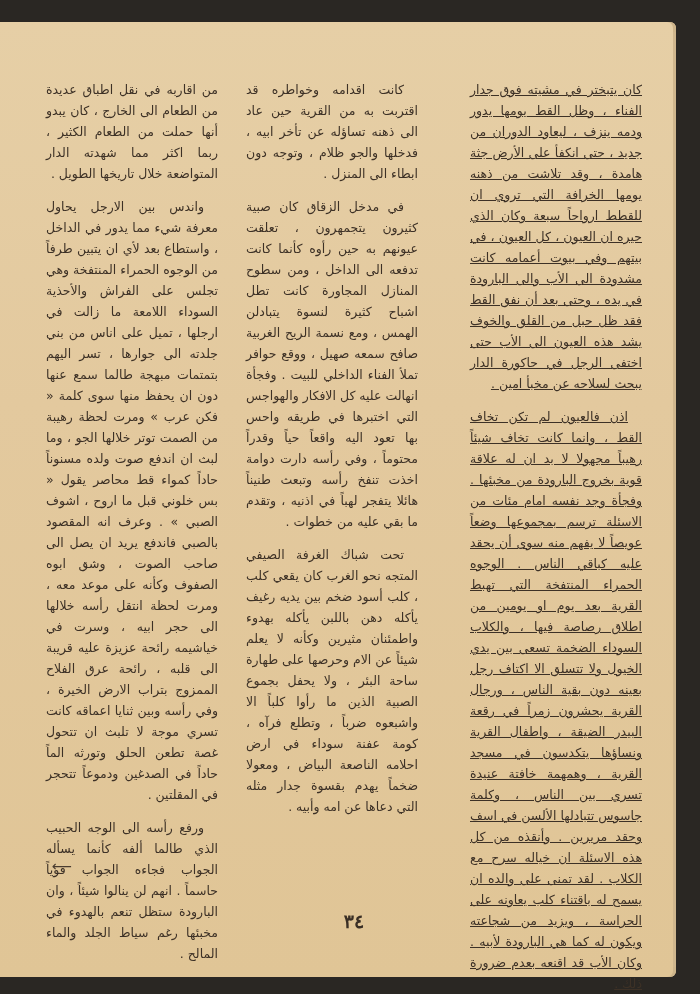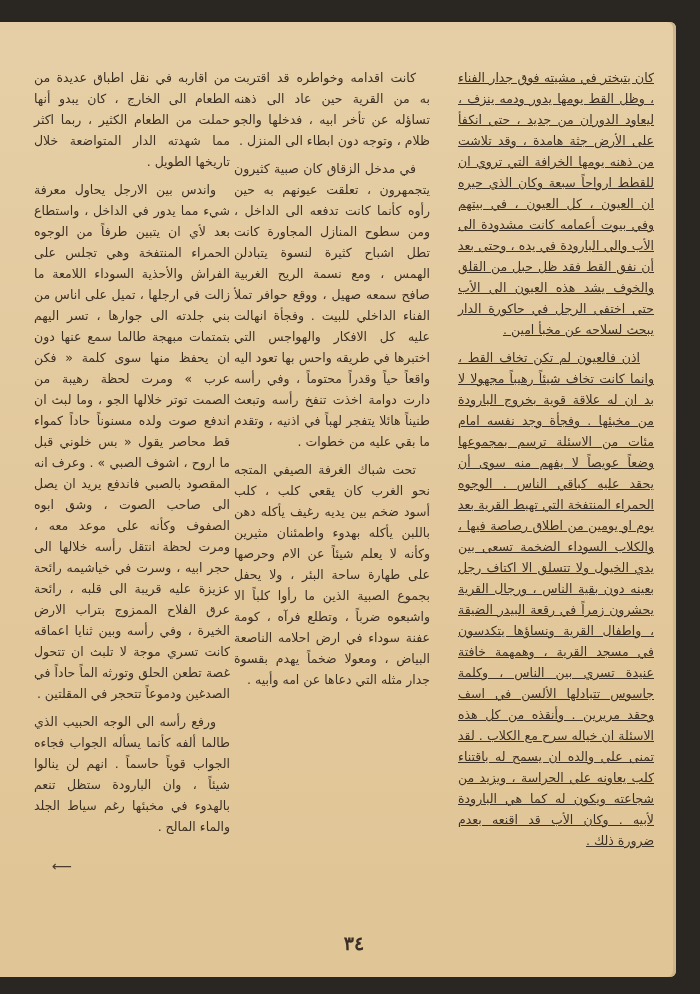--- a/index.html
+++ b/index.html
@@ -27,26 +27,26 @@
       font-family: "DejaVu Sans", sans-serif;
       font-size: 12.5px;
       line-height: 21px;
       color: #3d3126;
       text-align: justify;
       text-align-last: right;
     }
     .col-right { left: 458px; width: 196px; text-decoration: underline; }
     .col-mid   { left: 234px; width: 196px; }
     .col-left  { left: 34px;  width: 196px; }
-    .col p { margin: 0; text-indent: 14px; }
+    .col p { margin: 12px; text-indent: 14px; }
     .col p + p { margin-top: 7px; }
     .col p.cont { text-indent: 0; }
     .page-number {
       position: absolute;
-      left: 324px; top: 910px;
+      left: 324px; top: 888px;
       width: 60px; text-align: center;
       font-family: Liberation Sans, sans-serif;
       font-size: 19px; font-weight: bold;
       color: #3a2f25;
       direction: rtl;
     }
     .continue-arrow {
       position: absolute;
       left: 52px; top: 836px;
       font-family: "DejaVu Sans", sans-serif;

